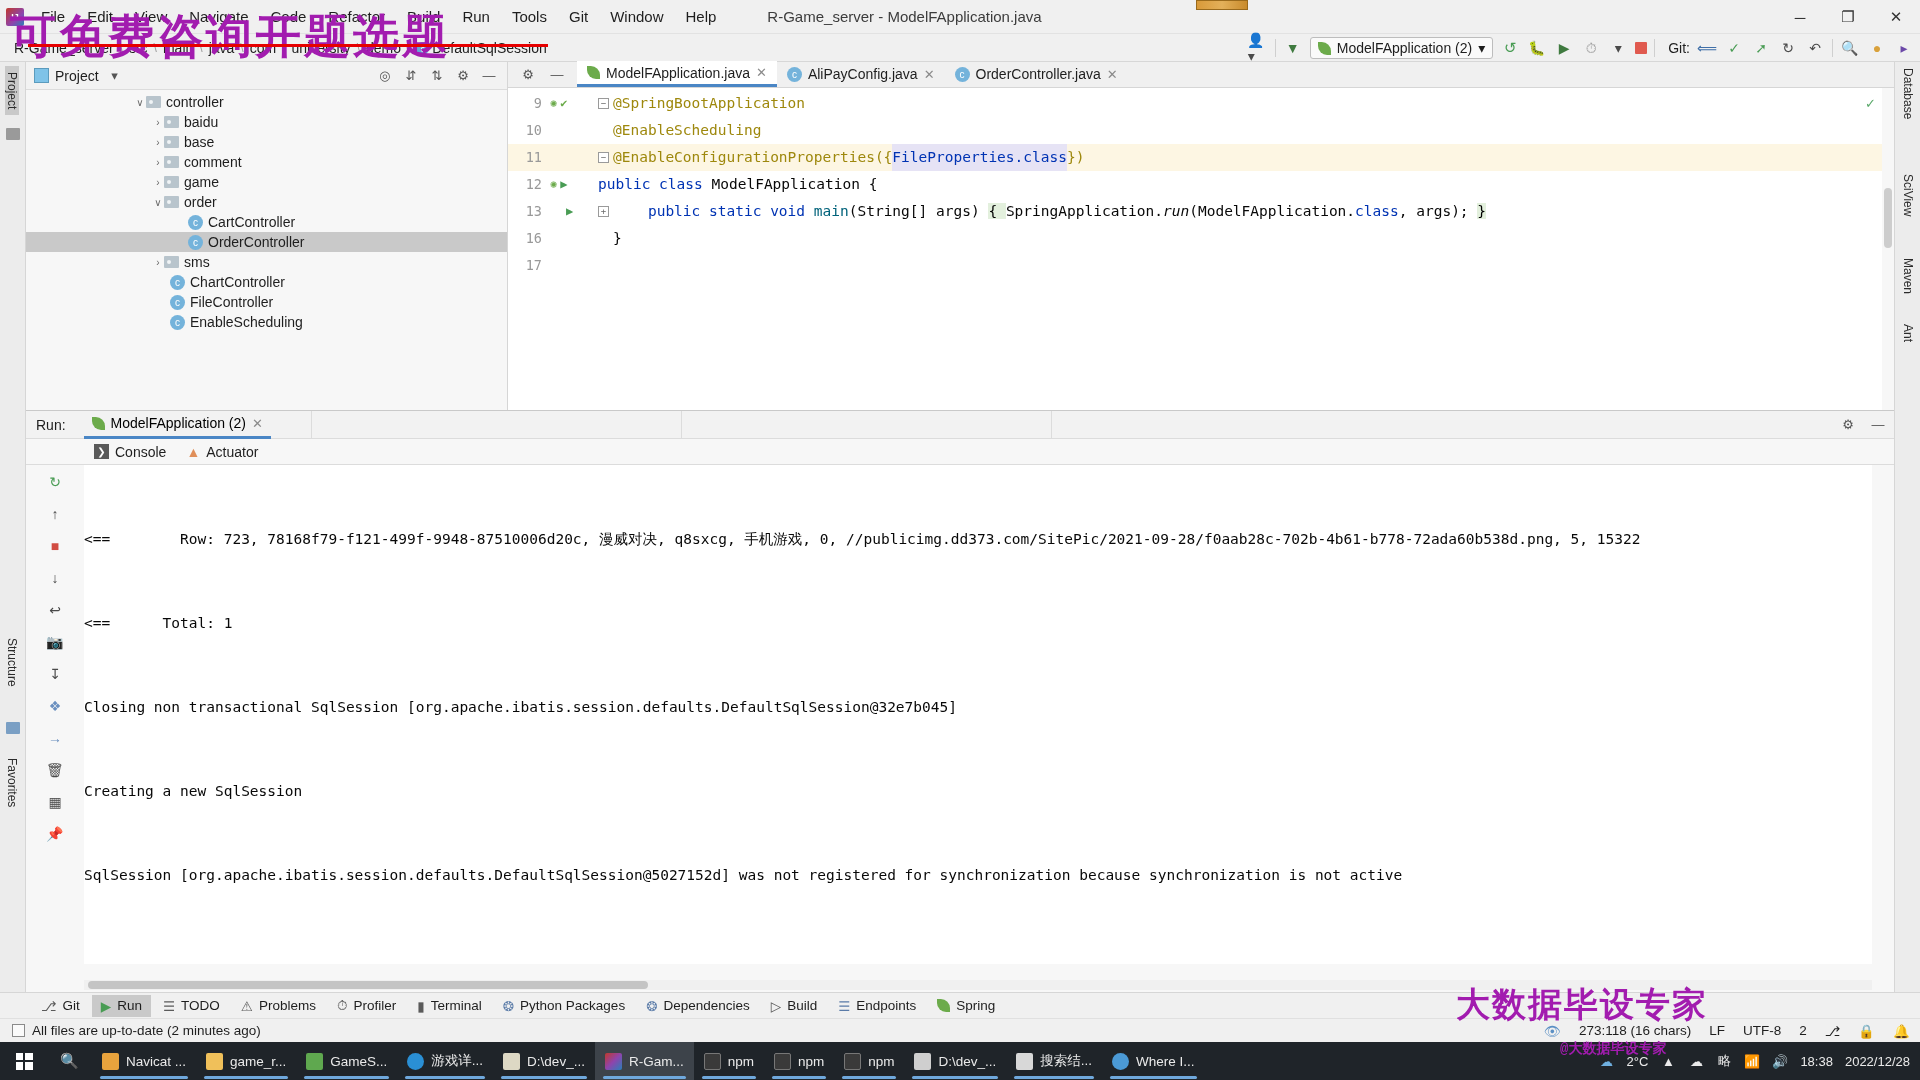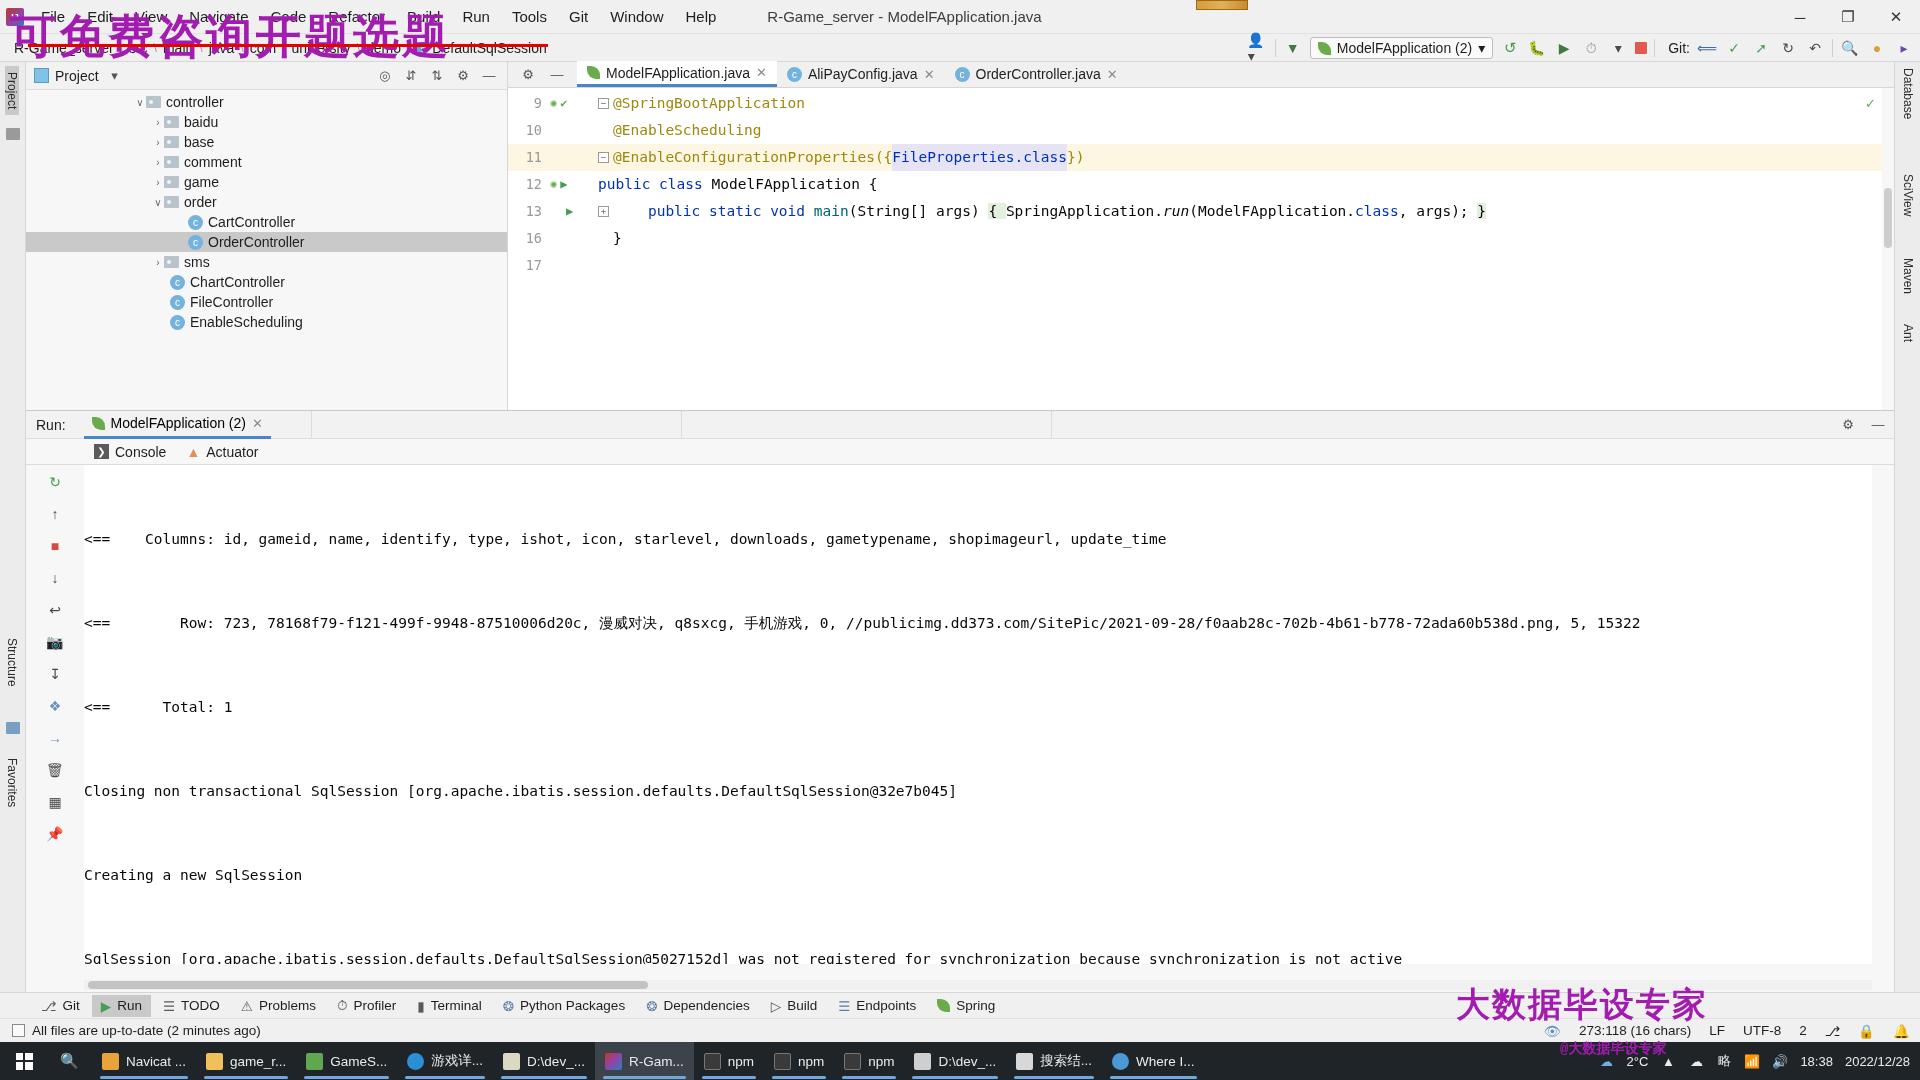--- a/index.html
+++ b/index.html
@@ -624,21 +624,20 @@
       <span class="ci">📷</span>
       <span class="ci">↧</span>
       <span class="ci" style="color:#6a8fbf;">❖</span>
       <span class="ci" style="color:#6a8fbf;">→</span>
       <span class="ci">🗑</span>
       <span class="ci">▦</span>
       <span class="ci">📌</span>
     </div>
 
     <div class="console">
-      <div class="ln">&lt;==    Columns: id, gameid, name, identify, type, ishot, icon, starlevel, downloads, gametypename, shopimageurl, update_time</div>
       <div class="ln">&lt;==        Row: 723, 78168f79-f121-499f-9948-87510006d20c, 漫威对决, q8sxcg, 手机游戏, 0, //publicimg.dd373.com/SitePic/2021-09-28/f0aab28c-702b-4b61-b778-72ada60b538d.png, 5, 15322</div>
       <div class="ln">&lt;==      Total: 1</div>
       <div class="ln">Closing non transactional SqlSession [org.apache.ibatis.session.defaults.DefaultSqlSession@32e7b045]</div>
       <div class="ln">Creating a new SqlSession</div>
       <div class="ln">SqlSession [org.apache.ibatis.session.defaults.DefaultSqlSession@5027152d] was not registered for synchronization because synchronization is not active</div>
       
       
       
       
       

